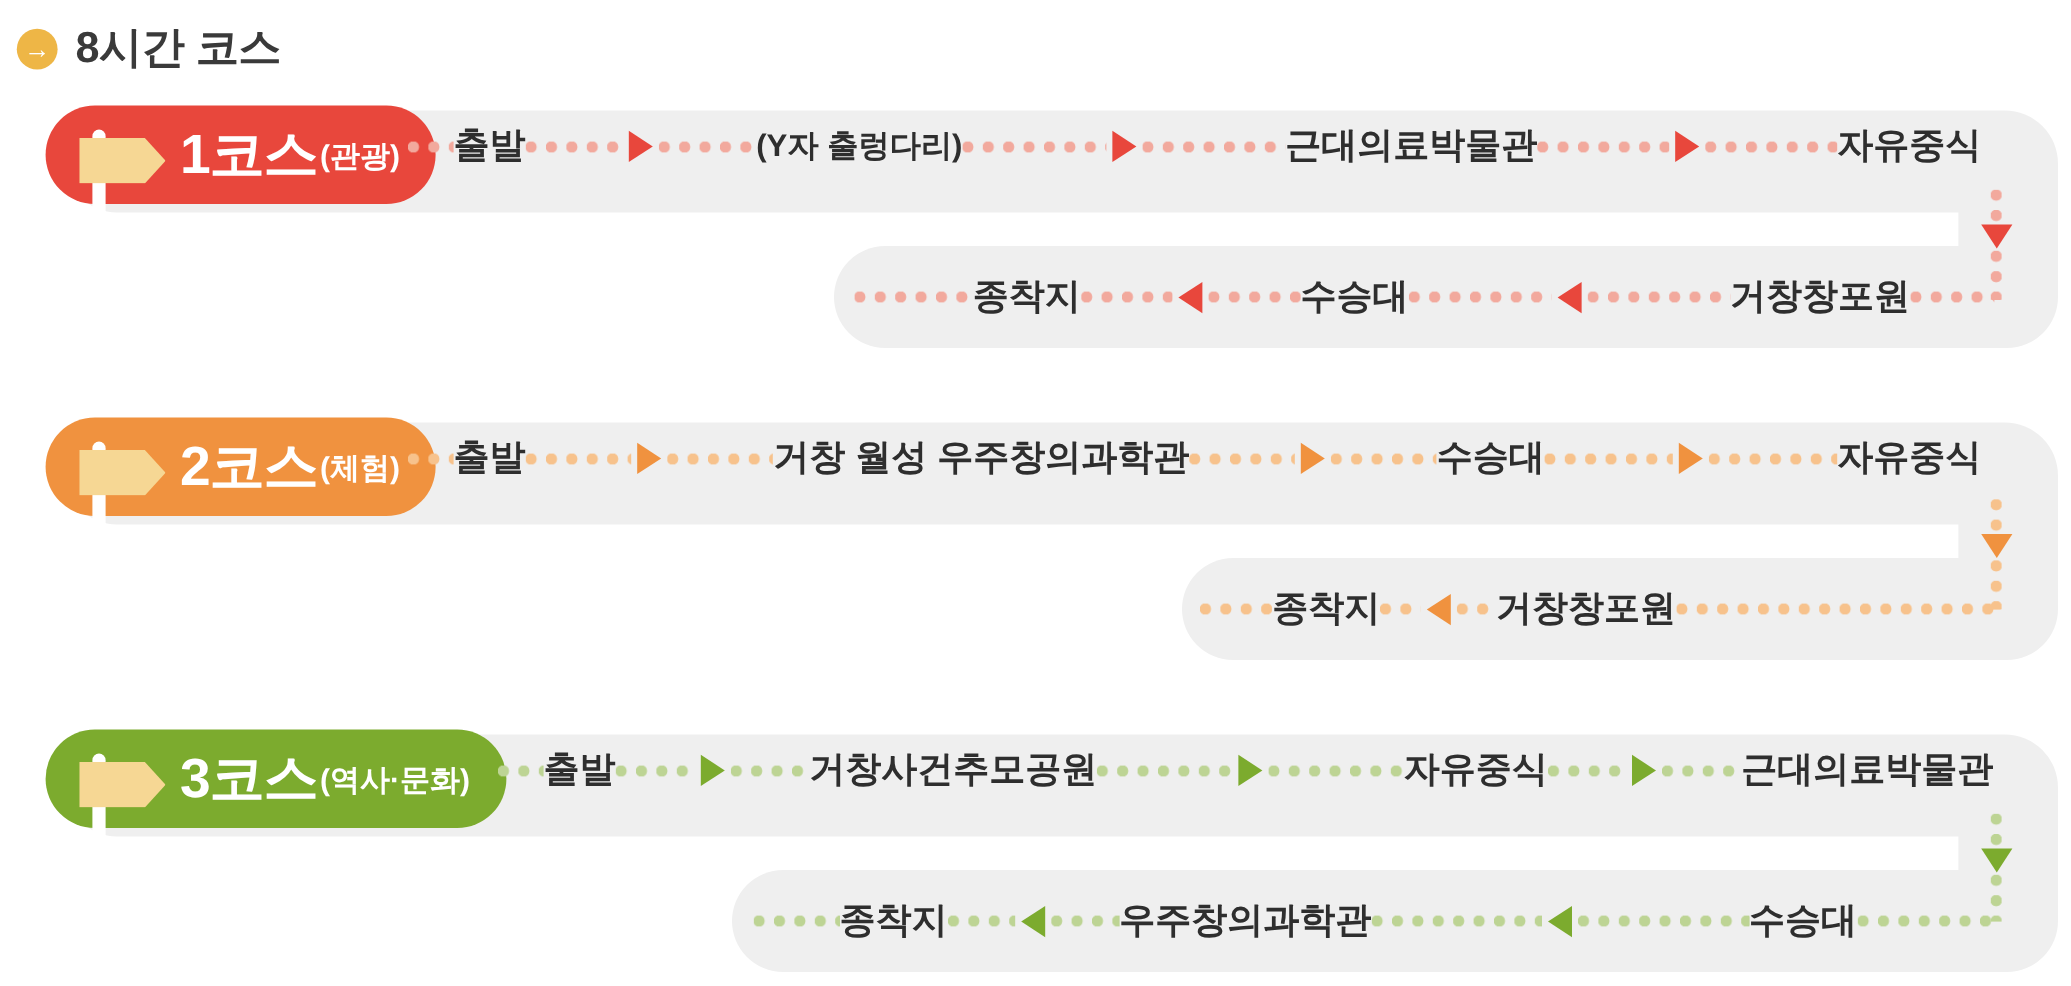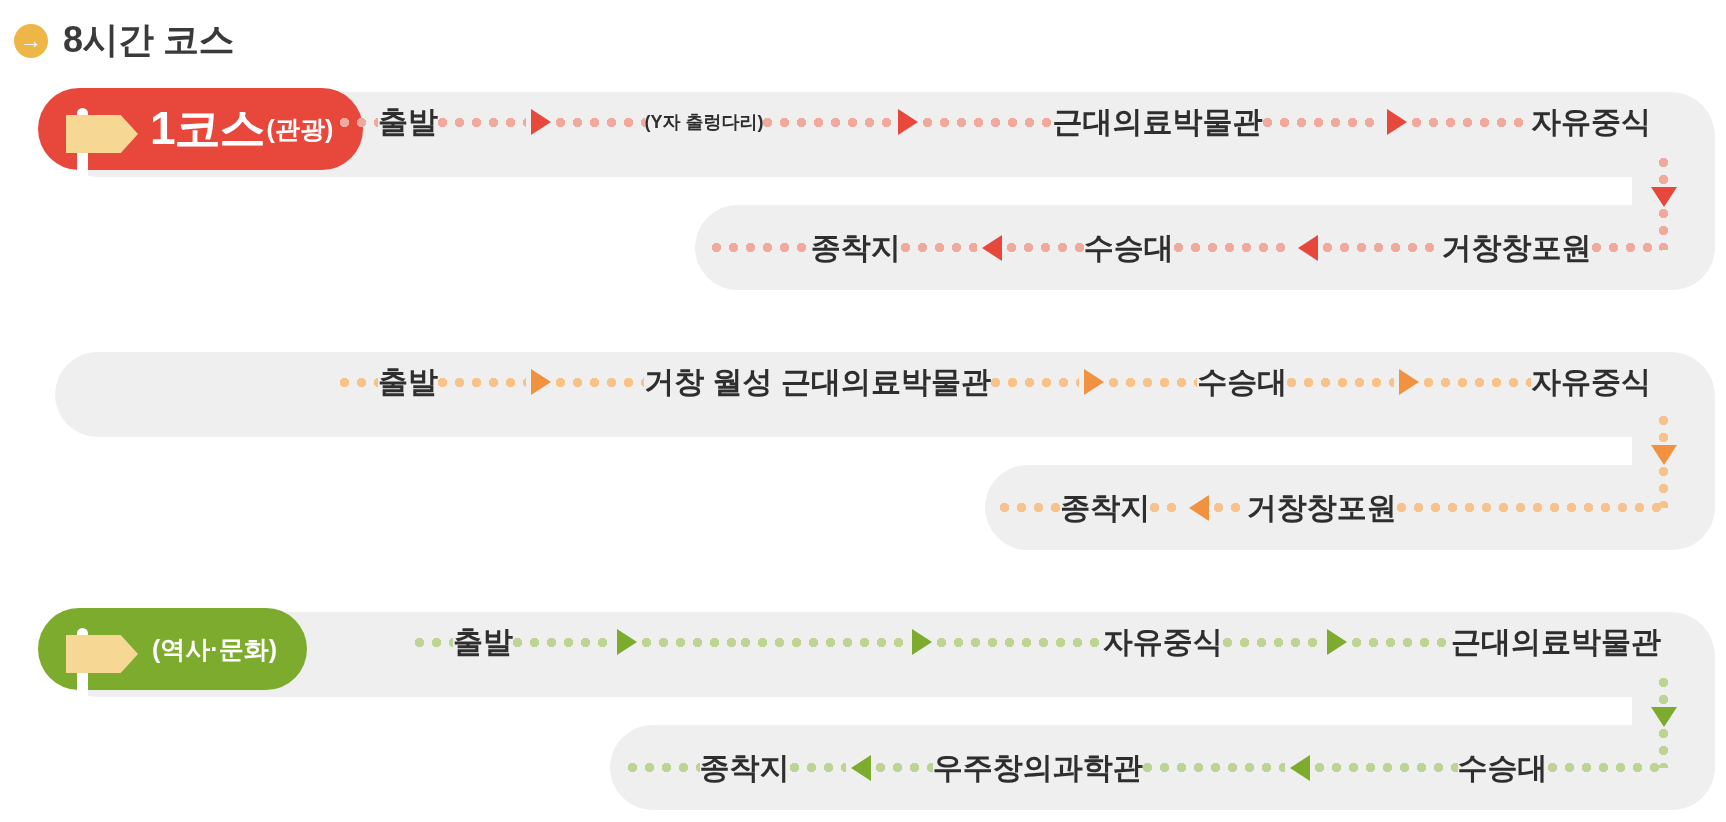--- a/index.html
+++ b/index.html
@@ -42,21 +42,21 @@
   .row1 { top:0; height:60px; left:340px; right:75px; }
   #c3 .row1 { left:415px; right:65px; }
   .row2 { top:113px; height:85px; }
   #c1 .row2 { left:712px; width:950px; }
   #c2 .row2 { left:1000px; width:662px; }
   #c3 .row2 { left:628px; width:1034px; }
 
   .stop { font-size:30px; font-weight:700; color:#2e2e2e; white-space:nowrap;
           text-align:center; line-height:1.12; flex:0 0 auto; }
   .twoline { display:flex; flex-direction:column; align-items:center; }
-  .twoline .sub { font-size:18px; }
+  .twoline .sub { font-size:26px; }
 
   .seg { display:flex; align-items:center; min-width:56px; }
   .seg > .dots { flex:1; }
   .dots { height:9px;
           background-image:radial-gradient(circle at 4.5px 4.5px, var(--dots) 4.5px, transparent 5px);
           background-size:17px 9px; background-repeat:repeat-x; background-position:center left; }
   .f05{flex:0.5;} .f07{flex:0.7;} .f08{flex:0.8;} .f10{flex:1;} .f11{flex:1.1;} .f12{flex:1.2;}
   .f13{flex:1.3;} .f14{flex:1.4;} .f19{flex:1.9;} .f22{flex:2.2;}
   .lead { flex:0 0 38px; }
 
@@ -146,30 +146,38 @@
       <span class="stop">거창창포원</span>
       <span class="dots f05"></span>
     </div>
   </section>
 
   <section class="course" id="c2" style="--main: #f0923f; --dots: #f7c28c;">
     <div class="band-top"></div>
     <div class="band-join"></div>
     <div class="band-bottom"></div>
 
+    <div class="badge">
+      <span class="signpost">
+          <i class="post"></i>
+          <i class="flag"></i>
+        </span>
+      <span class="num">2코스</span>
+      <span class="cat">(체험)</span>
+    </div>
 
     <div class="row row1">
       <span class="dots lead"></span>
       <span class="stop">출발</span>
       <span class="seg f11">
           <span class="dots"></span>
           <i class="arr-r"></i>
           <span class="dots"></span>
         </span>
-      <span class="stop">거창 월성 근대의료박물관</span>
+      <span class="stop">거창 월성 우주창의과학관</span>
       <span class="seg f11">
           <span class="dots"></span>
           <i class="arr-r"></i>
           <span class="dots"></span>
         </span>
       <span class="stop">수승대</span>
       <span class="seg f13">
           <span class="dots"></span>
           <i class="arr-r"></i>
           <span class="dots"></span>
@@ -197,31 +205,33 @@
   <section class="course" id="c3" style="--main: #7cab2e; --dots: #bdd494;">
     <div class="band-top"></div>
     <div class="band-join"></div>
     <div class="band-bottom"></div>
 
     <div class="badge">
       <span class="signpost">
           <i class="post"></i>
           <i class="flag"></i>
         </span>
+      <span class="num">3코스</span>
       <span class="cat">(역사·문화)</span>
     </div>
 
     <div class="row row1">
       <span class="dots lead"></span>
       <span class="stop">출발</span>
       <span class="seg f12">
           <span class="dots"></span>
           <i class="arr-r"></i>
           <span class="dots"></span>
         </span>
+      <span class="stop">거창사건추모공원</span>
       <span class="seg f19">
           <span class="dots"></span>
           <i class="arr-r"></i>
           <span class="dots"></span>
         </span>
       <span class="stop">자유중식</span>
       <span class="seg f12">
           <span class="dots"></span>
           <i class="arr-r"></i>
           <span class="dots"></span>

